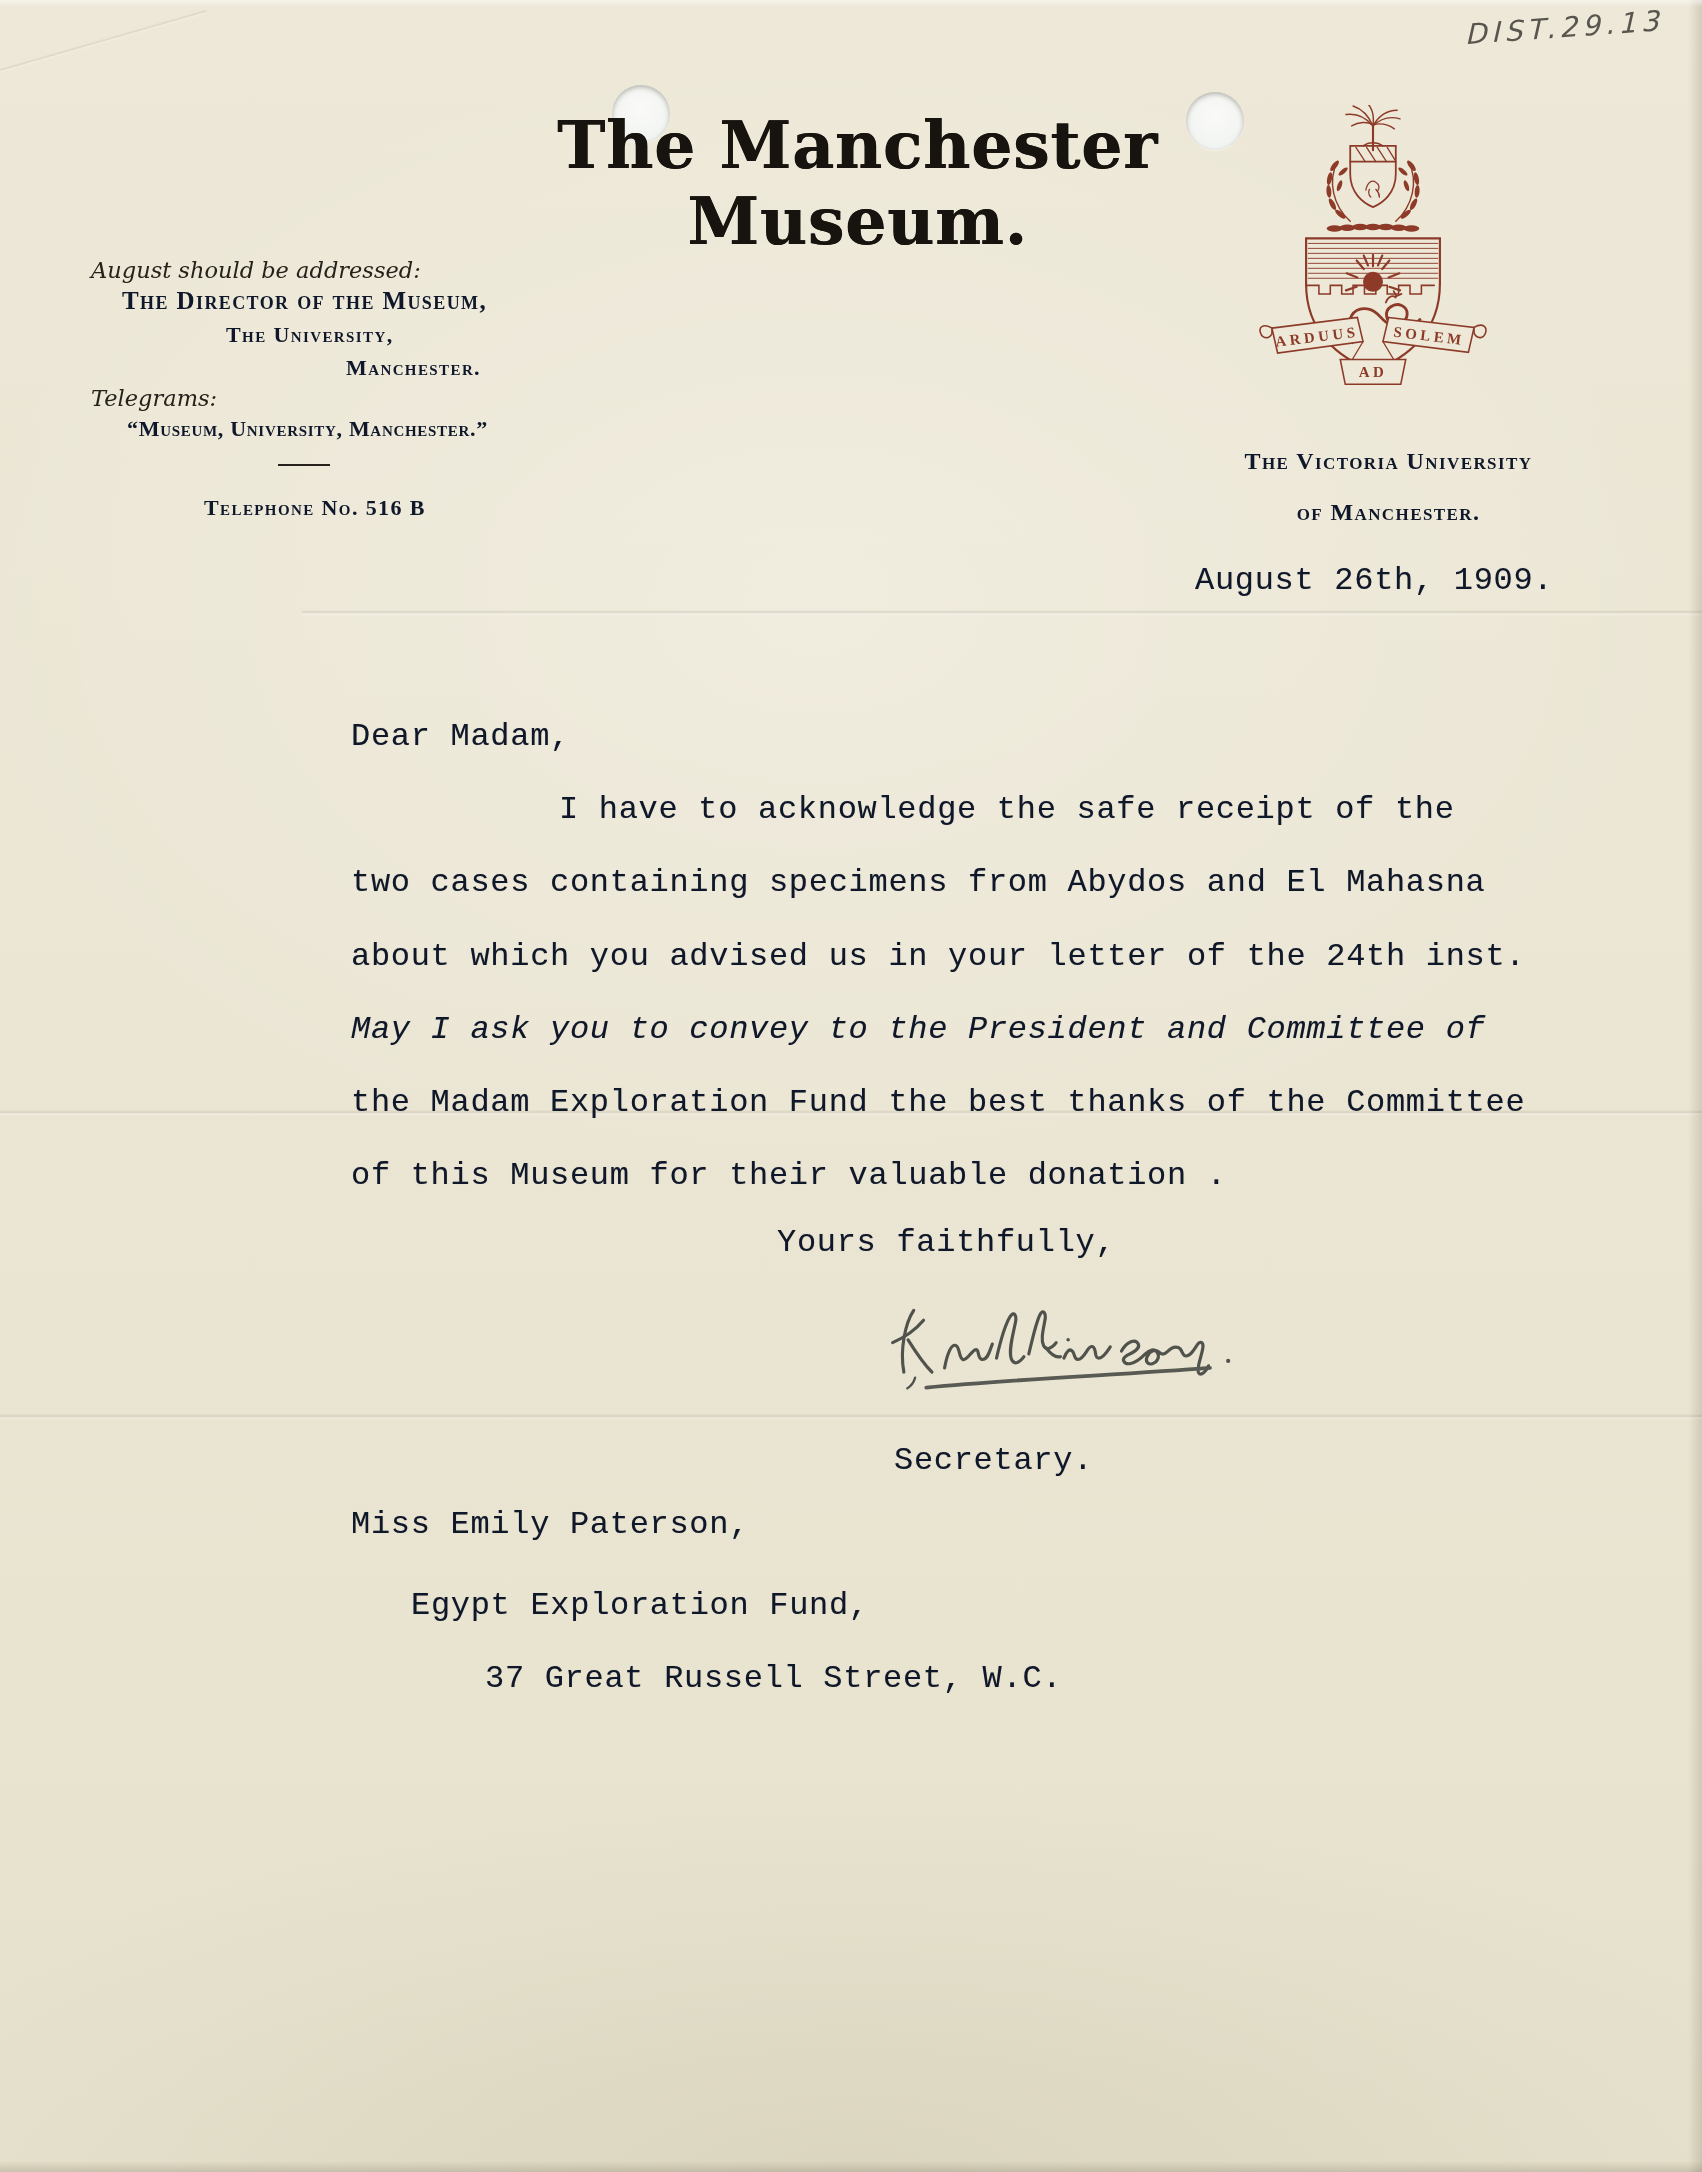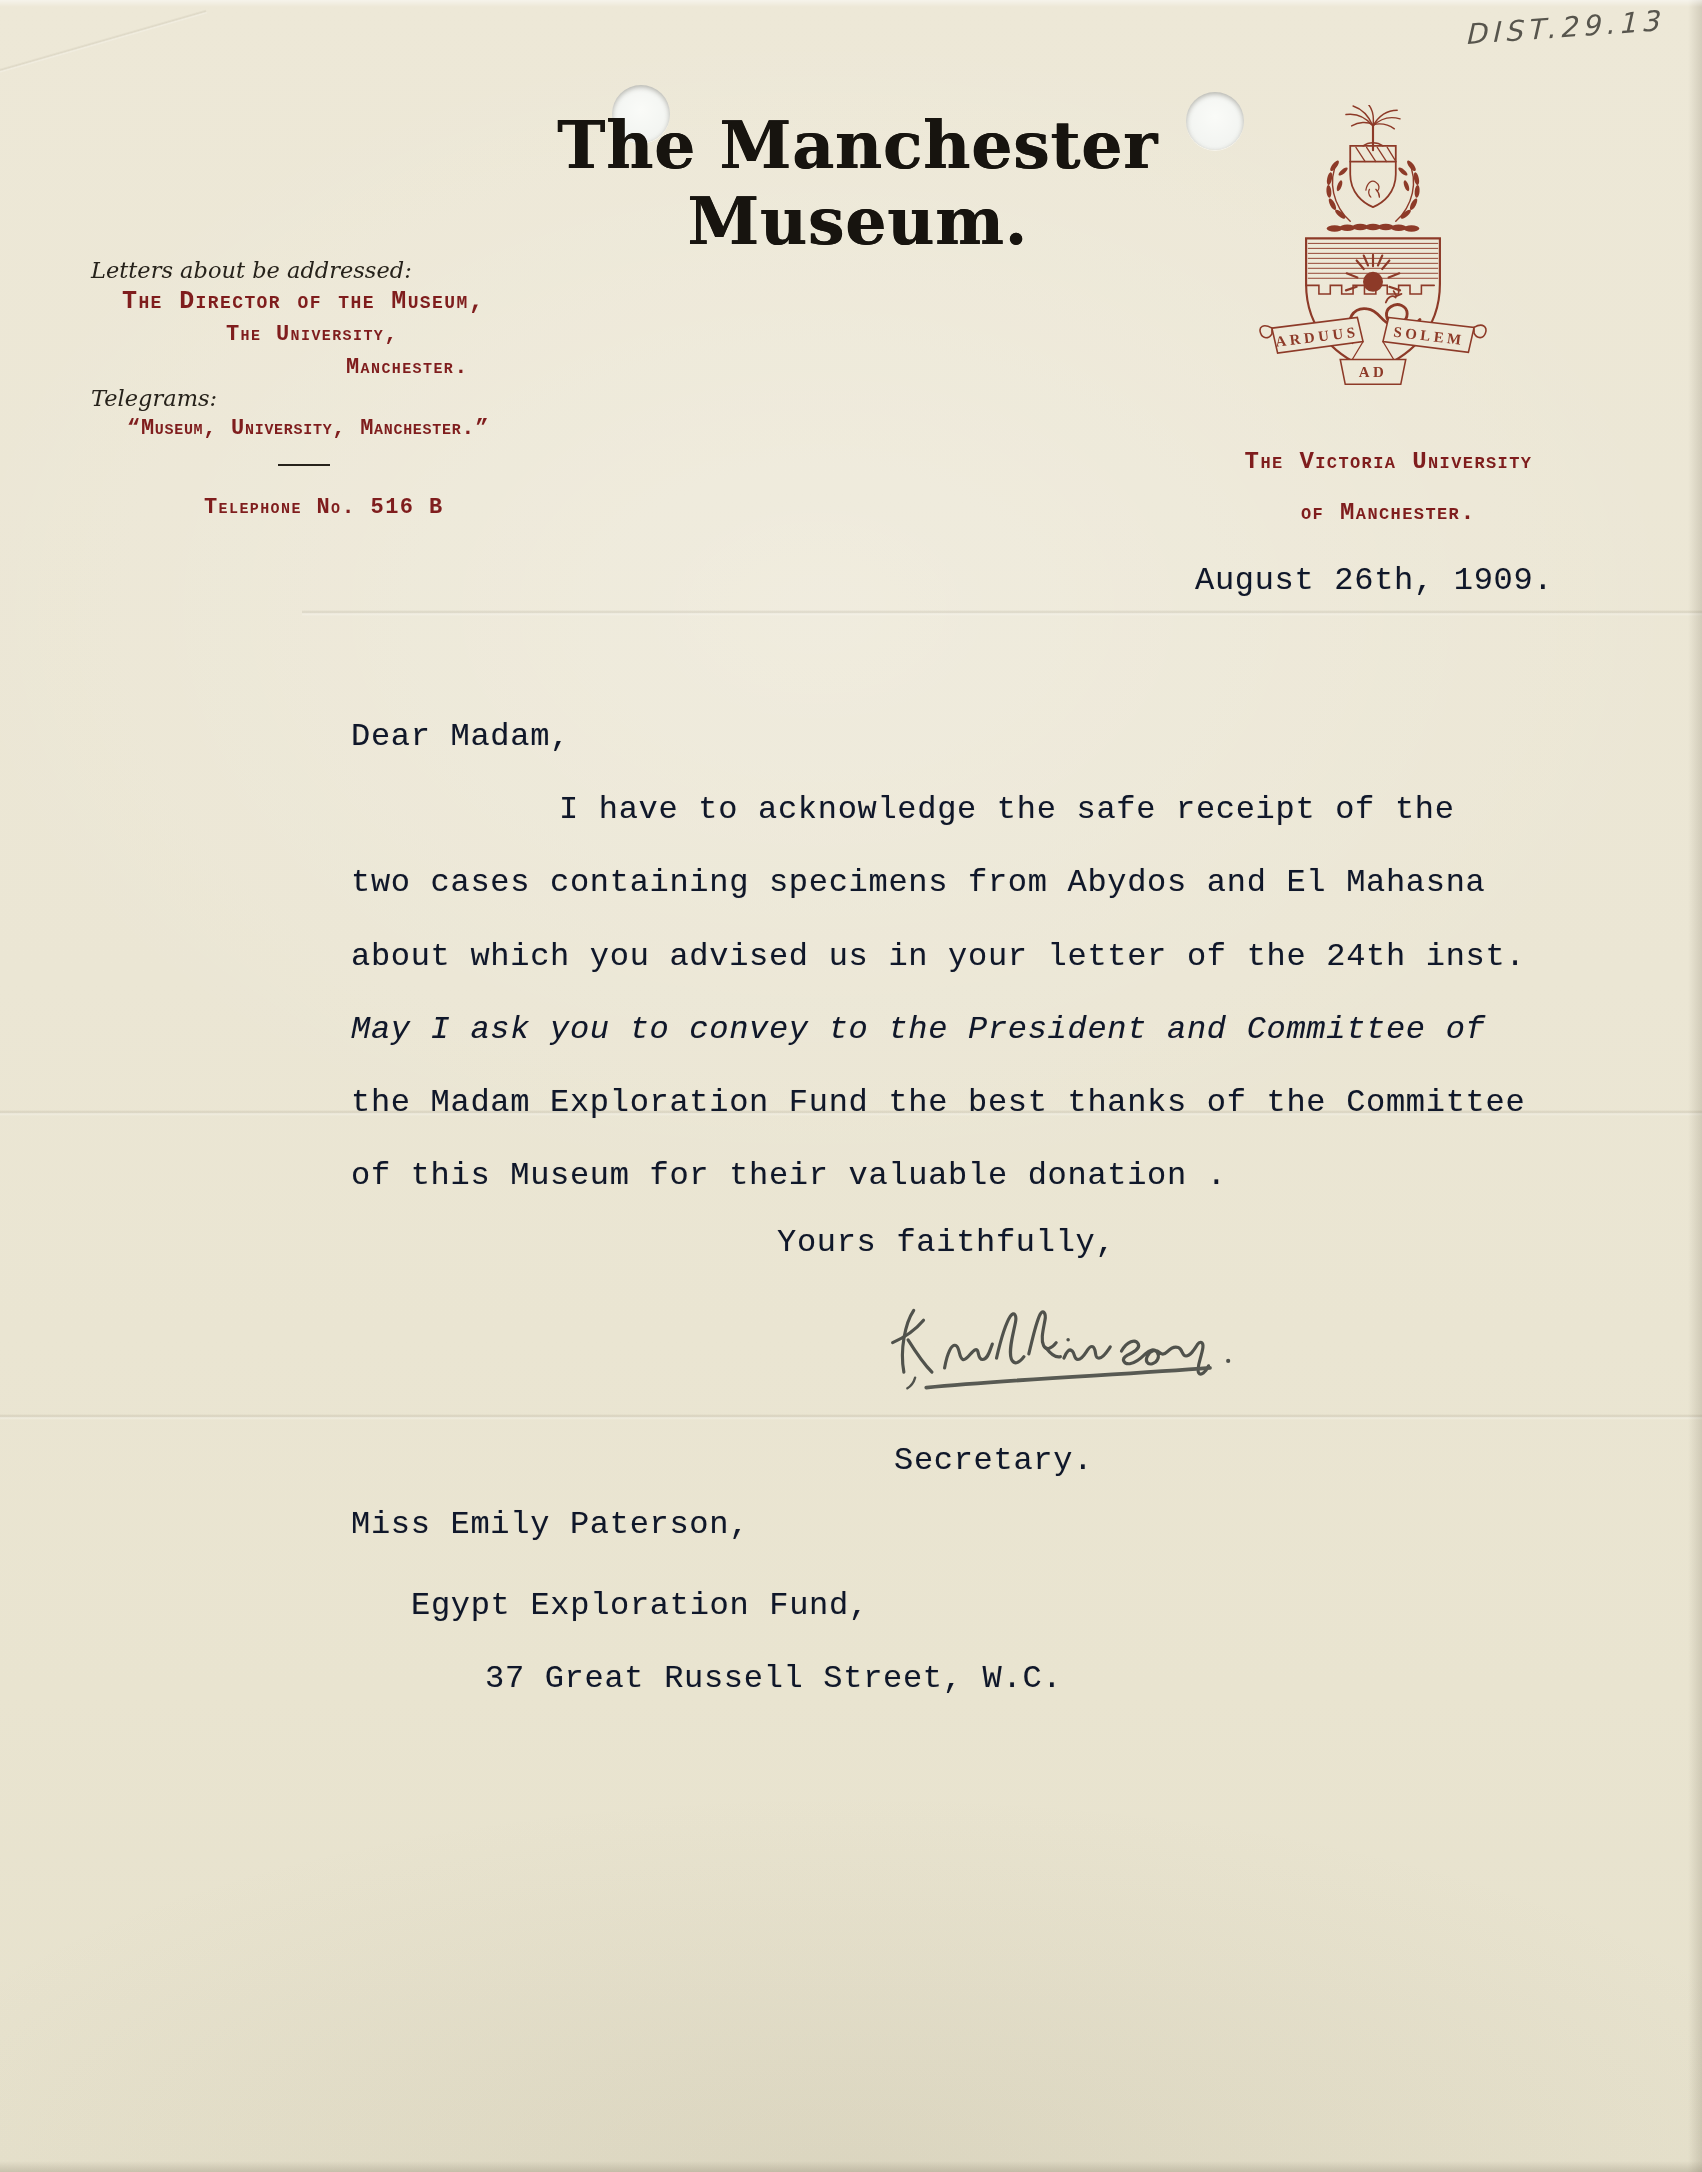--- a/index.html
+++ b/index.html
@@ -40,22 +40,22 @@
     position:absolute;left:492px;top:107px;width:731px;text-align:center;
     font-family:"DejaVu Serif", serif;font-weight:bold;
     font-size:65px;color:#17140f;letter-spacing:0.7px;
     text-shadow:0.4px 0 0 #17140f;
   }
   .print-italic{
     position:absolute;font-family:"DejaVu Serif", serif;font-style:italic;
     font-size:22.5px;color:#26221b;
   }
   .print-caps{
-    position:absolute;font-family:Liberation Mono, monospace;
-    font-variant:small-caps;font-weight:700;color:#7f1d1d;
+    position:absolute;font-family:Liberation Serif, serif;
+    font-variant:small-caps;font-weight:700;color:#0f172a;
   }
   .rule{position:absolute;background:#26221b;height:2.1px;}
   .uni{letter-spacing:1.4px;font-size:24px;}
   .typed{
     position:absolute;font-family:"Liberation Mono","DejaVu Sans Mono",monospace;
     font-size:32px;letter-spacing:0.7px;color:#0f172a;white-space:pre;
     text-shadow:0 0 0.7px rgba(69,65,58,0.35);
   }
   .typed-date{font-size:32px;}
   svg{position:absolute;}
@@ -77,21 +77,21 @@
 <div class="edge-bottom"></div>
 <div class="edge-top"></div>
 
 <div class="hole" style="left:612px;top:85px;"></div>
 <div class="hole" style="left:1186px;top:92px;"></div>
 
 <div class="annotation">DIST.29.13</div>
 
 <div class="masthead">The Manchester Museum.</div>
 
-<div class="print-italic" style="left:91px;top:257px;">Letters about be addressed:</div>
+<div class="print-italic" style="left:91px;top:257px;">August should be addressed:</div>
 <div class="print-caps" style="left:122px;top:287px;font-size:25px;letter-spacing:1.4px;">The Director of the Museum,</div>
 <div class="print-caps" style="left:226px;top:322px;font-size:22px;letter-spacing:1.4px;">The University,</div>
 <div class="print-caps" style="left:346px;top:355px;font-size:22px;letter-spacing:1.4px;">Manchester.</div>
 <div class="print-italic" style="left:91px;top:385px;">Telegrams:</div>
 <div class="print-caps" style="left:127px;top:416px;font-size:22px;letter-spacing:0.7px;">“Museum, University, Manchester.”</div>
 <div class="rule" style="left:278px;top:464px;width:52px;"></div>
 <div class="print-caps" style="left:204px;top:495px;font-size:22px;letter-spacing:1.4px;">Telephone No. 516 B</div>
 
 <svg viewBox="0 0 340 420" style="left:1252px;top:105px;width:242px;height:301px;" aria-hidden="true">
   <g stroke="#8d3a28" fill="none" stroke-width="2.5" stroke-linecap="round">

